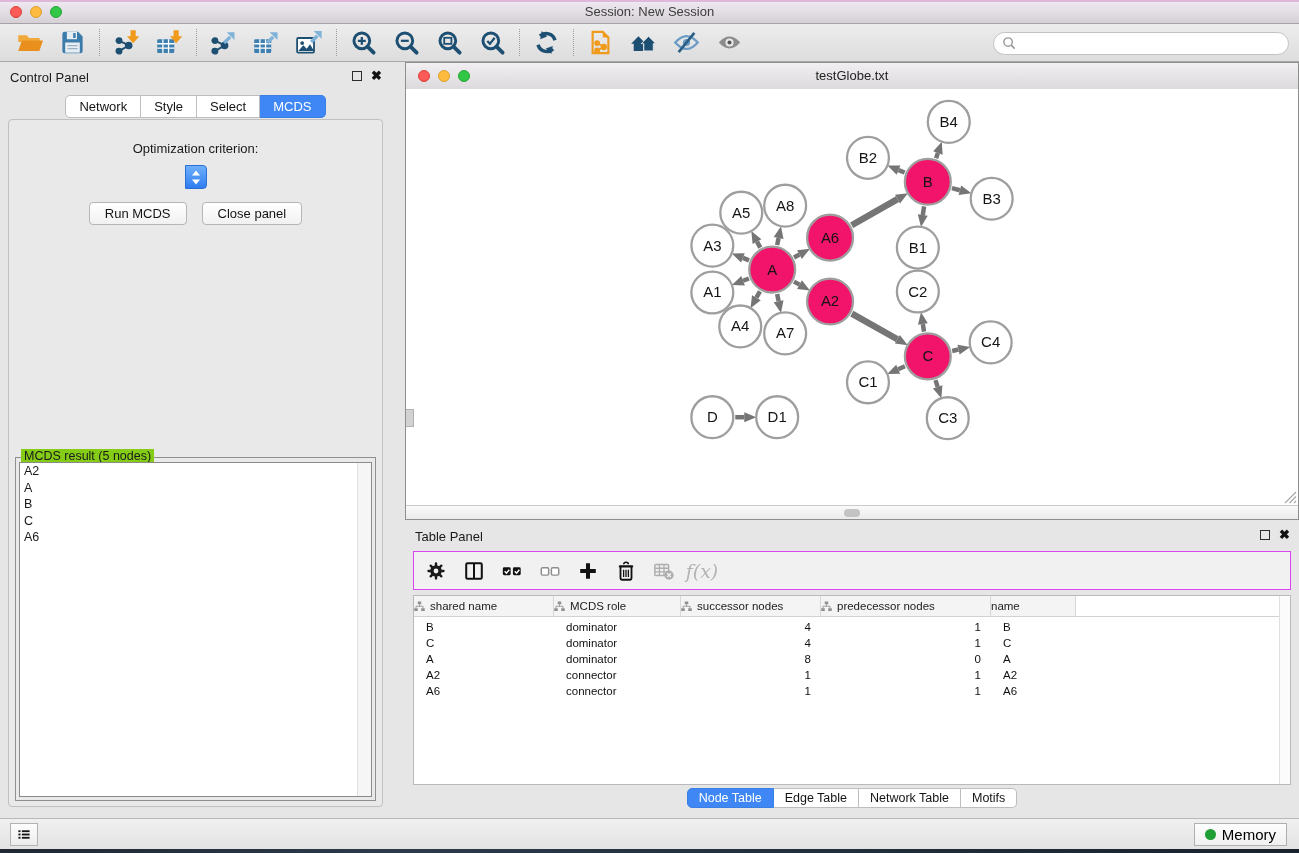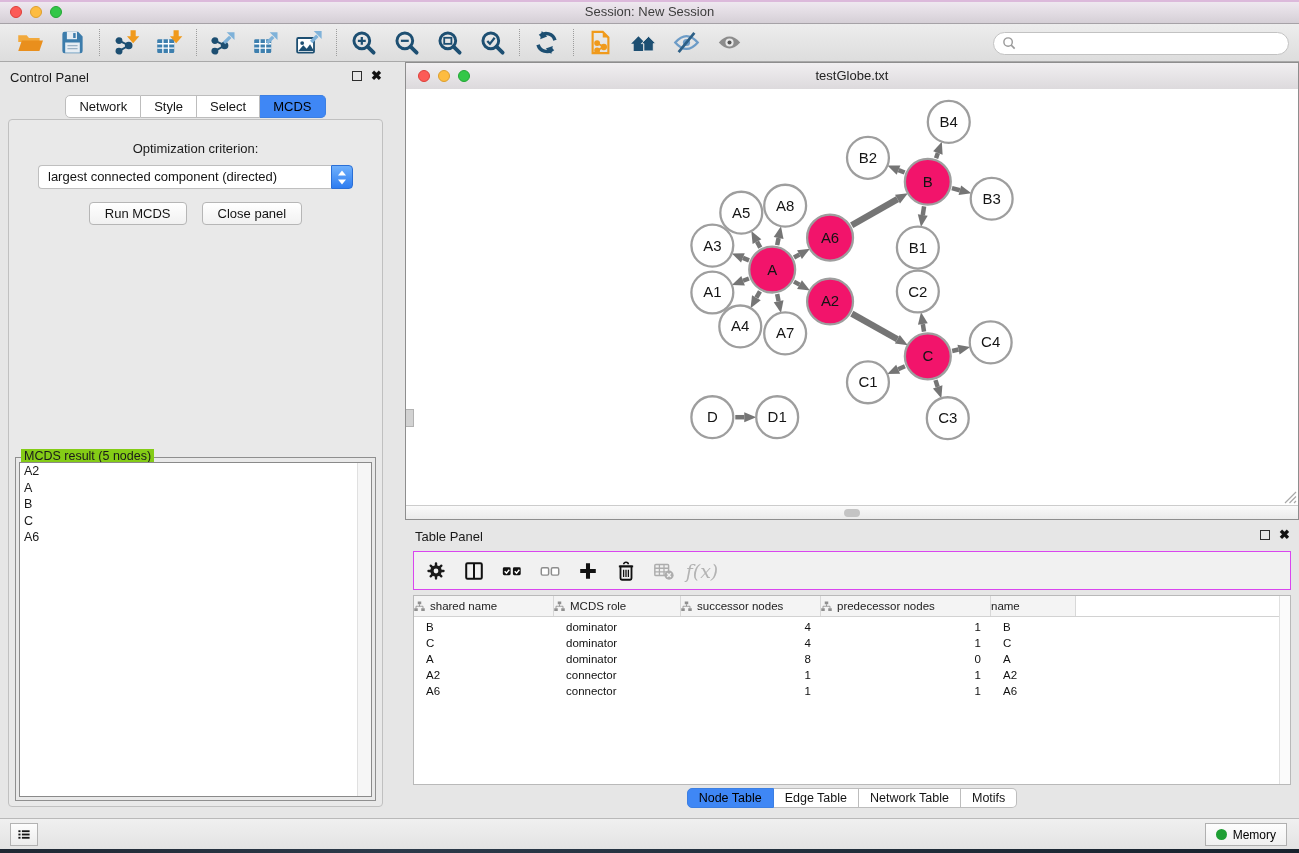--- a/index.html
+++ b/index.html
@@ -59,21 +59,21 @@
   .close-icon { font-size:13px; font-weight:bold; color:#111; line-height:11px; }
 
   .cp-tabs { position:absolute; top:33px; left:0; right:0; display:flex; justify-content:center; z-index:2; }
   .seg-tab {
     font-size:13px; padding:3px 13px; background:#fff;
     border:1px solid #bdbdbd; border-left:none; color:#141414;
     font-family:inherit; cursor:default;
   }
   .seg-tab:first-child { border-left:1px solid #bdbdbd; border-radius:5px 0 0 5px; }
   .seg-tab:last-child  { border-radius:0 5px 5px 0; }
-  .seg-tab.active { background:#3f87f5; border-color:#3c7fe2; color:#000000; }
+  .seg-tab.active { background:#3f87f5; border-color:#3c7fe2; color:#ffffff; }
 
   .cp-body {
     position:absolute; left:8px; right:8px; top:57px; bottom:11px;
     background:#e9e9e9; border:1px solid #c0c0c0; border-radius:4px;
   }
   .opt-label { margin-top:21px; text-align:center; font-size:13px; }
   .select-row { display:flex; justify-content:center; margin-top:9px; }
   .select-box {
     width:293px; height:24px; background:#fff;
     border:1px solid #bfbfbf; border-right:none; border-radius:4px 0 0 4px;
@@ -149,21 +149,21 @@
 
   
   .statusbar { position:absolute; top:818px; left:0; right:0; height:31px;
     background:linear-gradient(#f0f0f0, #e3e3e3); border-top:1px solid #b9b9b9; }
   .sb-list-btn { position:absolute; left:10px; top:4px; width:28px; height:23px;
     background:linear-gradient(#fdfdfd, #ececec); border:1px solid #b3b3b3;
     display:flex; align-items:center; justify-content:center; cursor:default; }
   .memory-btn { position:absolute; right:12px; top:4px; height:23px;
     background:linear-gradient(#fdfdfd, #f0f0f0); border:1px solid #b0b0b0;
     display:flex; align-items:center; gap:6px; padding:0 10px;
-    font-size:12px; font-family:inherit; cursor:default; }
+    font-size:15px; font-family:inherit; cursor:default; }
   .memory-dot { width:11px; height:11px; border-radius:50%; background:#1e9e33; }
   .desktop-strip { position:absolute; top:849px; left:0; right:0; height:4px;
     background:linear-gradient(90deg,#1f2833,#2c3a4a 30%,#22303d 60%,#18222d); }
 </style>
 </head>
 <body>
 
 <svg width="0" height="0" style="position:absolute" aria-hidden="true">
   <defs>
     <symbol id="i-netglyph" viewBox="0 0 24 24">
@@ -461,21 +461,20 @@
       </div>
       <div class="cp-tabs" id="cp-tabs">
           <button class="seg-tab">Network</button>
           <button class="seg-tab">Style</button>
           <button class="seg-tab">Select</button>
           <button class="seg-tab active">MCDS</button>
         </div>
       <div class="cp-body">
         <div class="opt-label">Optimization criterion:</div>
         <div class="select-row">
-          <div class="select-box">largest connected component (directed)</div>
           <div class="select-stepper">
             <svg width="10" height="17">
               <path d="M5 1.5 L9 6.5 H1 z" fill="#fff"></path>
               <path d="M5 15.5 L1 10.5 h8 z" fill="#fff"></path>
             </svg>
           </div>
         </div>
         <div class="btn-row">
           <button class="cp-btn">Run MCDS</button>
           <button class="cp-btn">Close panel</button>

